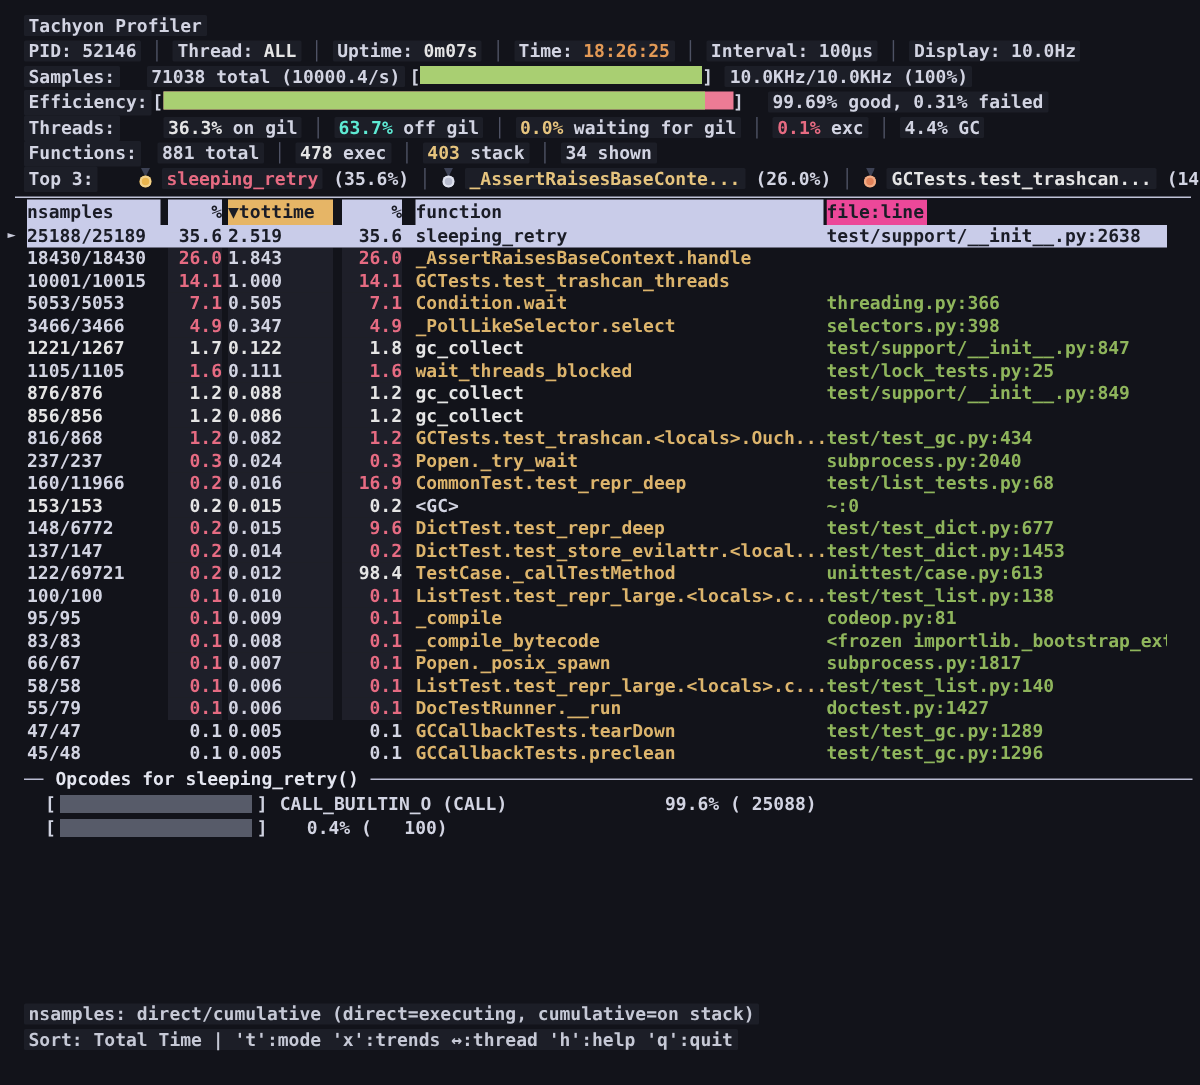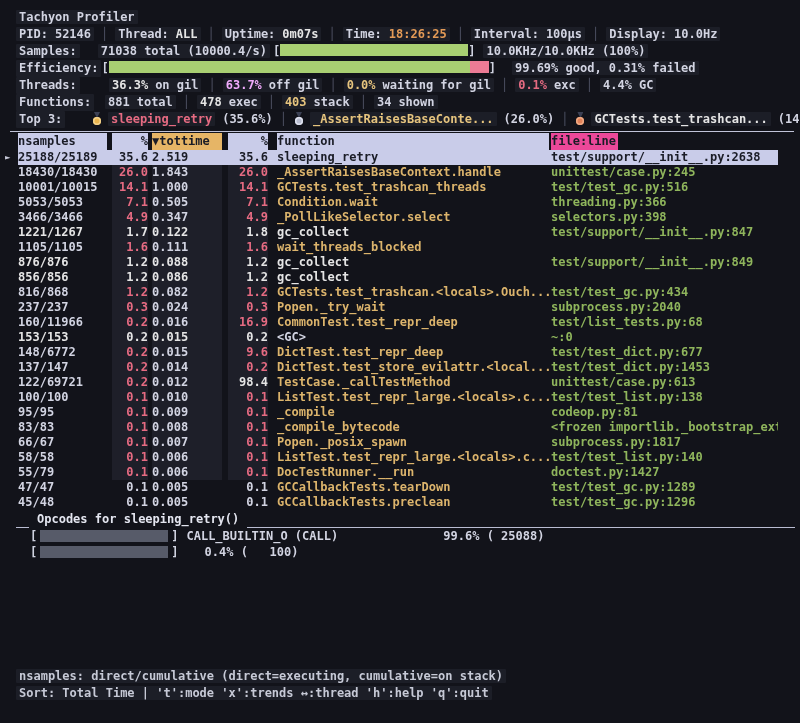--- a/index.html
+++ b/index.html
@@ -15,21 +15,21 @@
   .chip{background:#1c1e27;padding:0 3px;border-radius:1px}
   .sep{color:#4e5264;margin:0 7px}
   
   .c-w{color:#d2d4e2}
   .c-r{color:#e66b82}
   .c-g{color:#e5e5e5}
   .c-g2{color:#8fb55c}
   .c-y{color:#dcb46c}
   .c-yel{color:#e6c47e}
   .c-or{color:#e39a56}
-  .c-off{color:#f0abfc}
+  .c-off{color:#5eead4}
   
   .barframe{color:#cfd2e0}
   .bar{display:inline-block;height:12px;vertical-align:-1px}
   .samples-bar{width:188px;background:#a9cf72}
   .eff-bar{width:380px;background:#ec7b95;position:relative}
   .eff-fill{position:absolute;left:0;top:0;height:100%;width:95%;background:#a9cf72}
   .samples-left{display:inline-block;width:257px}
   .eff-label{display:inline-block}
   .threads-label{display:inline-block;width:58px;margin-right:29px}
   .functions-label{display:inline-block;width:72px;margin-right:11px}
@@ -57,21 +57,21 @@
   .cell-fn{width:272px;margin-left:9px}
   .cell-fl{flex:1;margin-left:2px}
   .hl{background:#c9cce9;color:#1a1c26}
   .hl-fit{background:#ec4899;color:#1a1c26;display:inline-block;padding-right:2px}
   .sort{background:#e6b566}
   .trow.selected{background:#c9cce9}
   .trow.selected .cell{color:#1a1c26}
   .band{background:rgba(200,205,235,0.07)}
   .arrow{position:absolute;left:-13px;top:0;font-size:9px;color:#c8cada}
   
-  .opsep{display:flex;align-items:flex-end;height:17px;margin:1px 5px 0 16px;white-space:pre}
+  .opsep{display:flex;align-items:center;height:17px;margin:1px 5px 0 16px;white-space:pre}
   .opsep .dash-l{width:13px;height:1px;background:#b9bcd2}
   .opsep .dash-r{flex:1;height:1px;background:#b9bcd2}
   .opsep .opsep-title{margin:0 8px;color:#e4e6f0}
   .opline{height:16px;line-height:16px;padding-left:30px;display:flex;align-items:center;white-space:pre}
   .opbar{width:128px;height:12px;background:#575b69;margin:0 3px;display:inline-block;position:relative;overflow:hidden}
   .opfill{height:100%;background:#c9cce9;width:0}
   .oplabel{width:238px;margin-left:8px}
   .oppct{width:120px;text-align:right;white-space:pre}
   
   .footer{margin-top:108px;padding-left:16px}
@@ -116,29 +116,27 @@
       <span class="cell cell-p2">35.6</span>
       <span class="cell cell-fn">sleeping_retry</span>
       <span class="cell cell-fl">test/support/__init__.py:2638</span>
     </div>
     <div class="trow">
       <span class="cell cell-ns c-w">18430/18430</span>
       <span class="cell cell-p1 c-r band">26.0</span>
       <span class="cell cell-tt c-w band">1.843</span>
       <span class="cell cell-p2 c-r band">26.0</span>
       <span class="cell cell-fn c-y">_AssertRaisesBaseContext.handle</span>
-      <span class="cell cell-fl c-g2">unittest/case.py:245</span>
     </div>
     <div class="trow">
       <span class="cell cell-ns c-w">10001/10015</span>
       <span class="cell cell-p1 c-r band">14.1</span>
       <span class="cell cell-tt c-w band">1.000</span>
       <span class="cell cell-p2 c-r band">14.1</span>
       <span class="cell cell-fn c-y">GCTests.test_trashcan_threads</span>
-      <span class="cell cell-fl c-g2">test/test_gc.py:516</span>
     </div>
     <div class="trow">
       <span class="cell cell-ns c-w">5053/5053</span>
       <span class="cell cell-p1 c-r band">7.1</span>
       <span class="cell cell-tt c-w band">0.505</span>
       <span class="cell cell-p2 c-r band">7.1</span>
       <span class="cell cell-fn c-y">Condition.wait</span>
       <span class="cell cell-fl c-g2">threading.py:366</span>
     </div>
     <div class="trow">
@@ -156,20 +154,21 @@
       <span class="cell cell-p2 c-g band">1.8</span>
       <span class="cell cell-fn c-g">gc_collect</span>
       <span class="cell cell-fl c-g2">test/support/__init__.py:847</span>
     </div>
     <div class="trow">
       <span class="cell cell-ns c-w">1105/1105</span>
       <span class="cell cell-p1 c-r band">1.6</span>
       <span class="cell cell-tt c-w band">0.111</span>
       <span class="cell cell-p2 c-r band">1.6</span>
       <span class="cell cell-fn c-y">wait_threads_blocked</span>
+      <span class="cell cell-fl c-g2">test/lock_tests.py:25</span>
     </div>
     <div class="trow">
       <span class="cell cell-ns c-g">876/876</span>
       <span class="cell cell-p1 c-g band">1.2</span>
       <span class="cell cell-tt c-g band">0.088</span>
       <span class="cell cell-p2 c-g band">1.2</span>
       <span class="cell cell-fn c-g">gc_collect</span>
       <span class="cell cell-fl c-g2">test/support/__init__.py:849</span>
     </div>
     <div class="trow">

